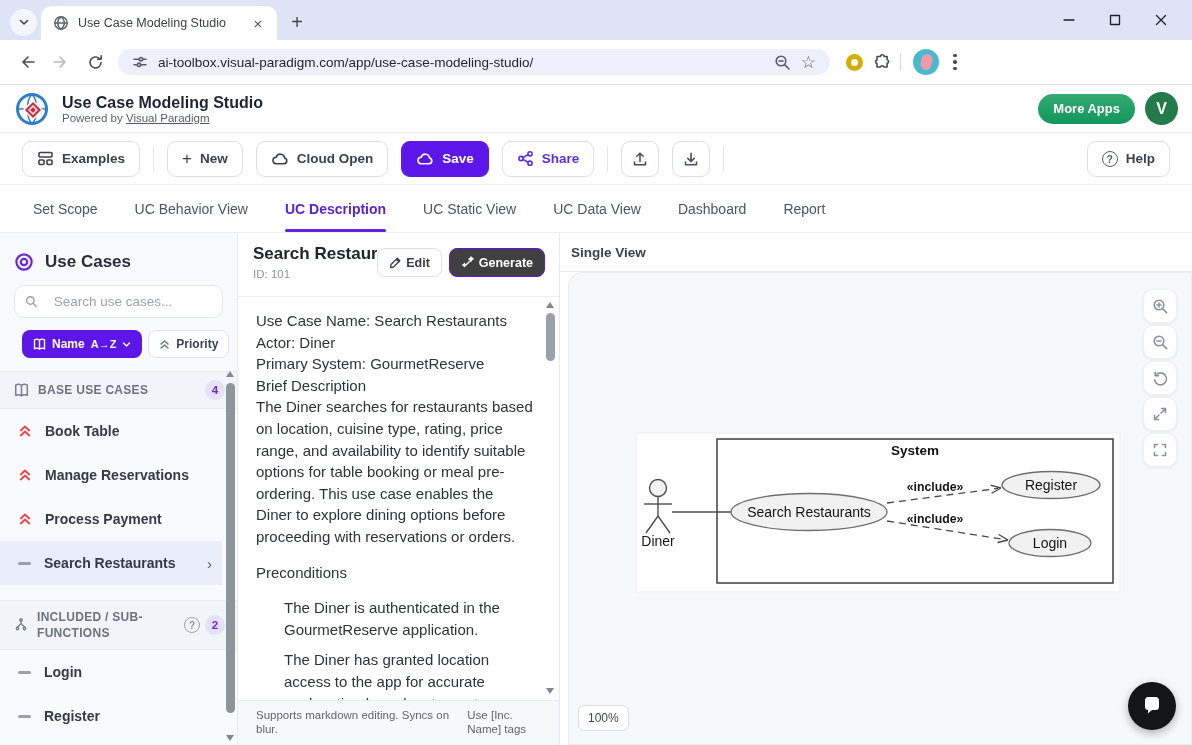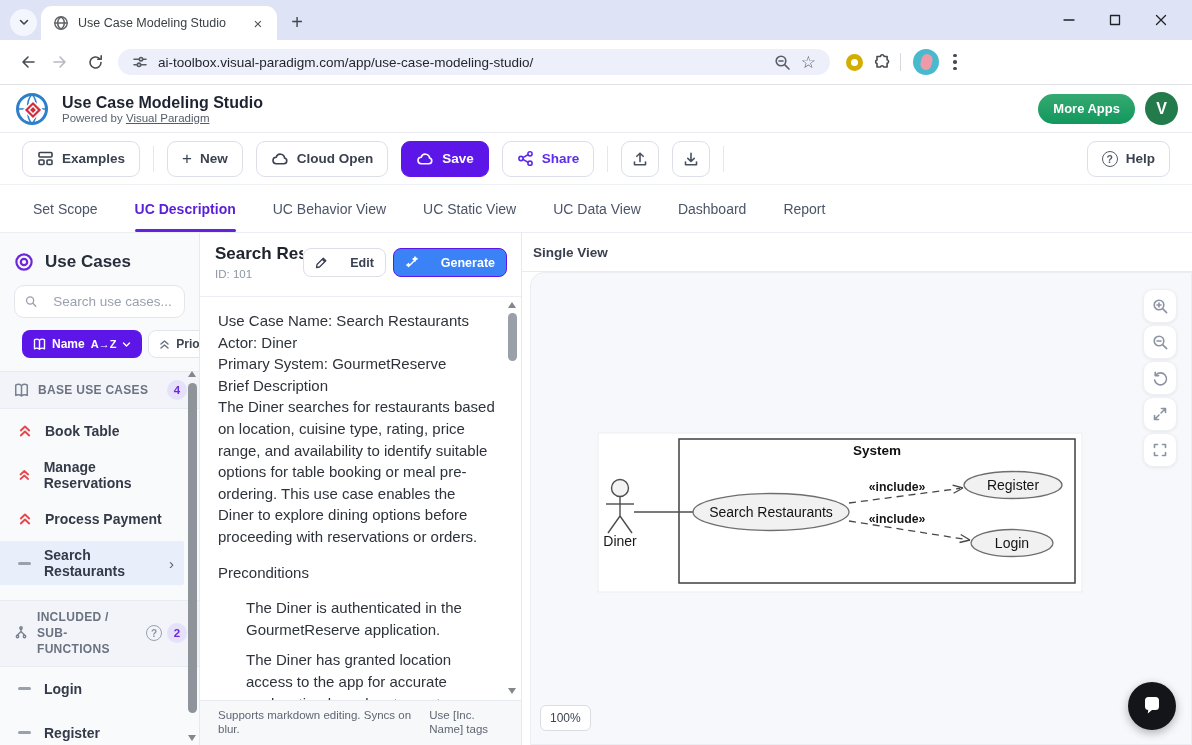--- a/index.html
+++ b/index.html
@@ -65,21 +65,21 @@
   
   .navtabs{height:48px;display:flex;align-items:stretch;gap:37px;padding:0 33px;background:#fff;border-bottom:1px solid #edeef3}
   .navtab{font-size:14px;color:#4b5568;display:flex;align-items:center;position:relative;cursor:pointer;white-space:nowrap}
   .navtab.active{color:#5a1ed8;font-weight:bold}
   .navtab.active::after{content:"";position:absolute;left:0;right:0;bottom:0;height:3px;background:#6322e0;border-radius:2px}
 
   
   .main{display:flex;height:512px}
 
   
-  .sidebar{width:200px;background:#f9fafc;border-right:1px solid #e7e9f0;position:relative;flex:none;overflow:hidden}
+  .sidebar{width:238px;background:#f9fafc;border-right:1px solid #e7e9f0;position:relative;flex:none;overflow:hidden}
   .sb-head{display:flex;align-items:center;gap:11px;padding:19px 14px 13px}
   .sb-title{font-size:17px;font-weight:bold;color:#272e3b}
   .sb-search{margin:0 14px 12px;height:33px;background:#fff;border:1px solid #e3e6ed;border-radius:10px;
     display:flex;align-items:center;gap:16px;padding:0 10px;color:#99a0ad}
   .sb-search input{border:none;outline:none;background:none;font-size:13.5px;color:#333;width:100%;font-family:inherit}
   .sb-search input::placeholder{color:#9aa1ae}
   .sb-sort{display:flex;gap:6px;margin:0 22px 13px}
   .pill{height:28px;border-radius:8px;display:inline-flex;align-items:center;gap:6px;padding:0 10px;
     font-size:12px;font-weight:bold;font-family:inherit;cursor:pointer;border:1px solid transparent}
   .pill.name{background:#5c17e8;color:#fff}
@@ -104,22 +104,22 @@
   .sb-thumb{position:absolute;top:13px;left:1px;width:9px;height:330px;background:#8f949a;border-radius:5px}
 
   
   .detail{width:322px;background:#fff;border-right:1px solid #e7e9f0;position:relative;flex:none;overflow:hidden}
   .detail-head{display:flex;align-items:flex-start;padding:11px 14px 0 15px}
   .dt-wrap{width:133px;overflow:hidden}
   .dt-title{font-size:17px;font-weight:bold;color:#20242c;white-space:nowrap}
   .dt-id{font-size:11.5px;color:#8d96a5;margin-top:4px}
   .dh-buttons{margin-left:auto;display:flex;gap:7px;padding-top:4px}
   .sm-btn{height:29px;border:1px solid #dcdfe7;border-radius:8px;background:#fff;display:inline-flex;align-items:center;
-    gap:22px;padding:0 11px;font-size:12.5px;font-weight:bold;color:#394050;font-family:inherit;cursor:pointer}
-  .sm-btn.primary{background:#3b82f6;border-color:#5c17e8;color:#fff}
+    gap:4px;padding:0 11px;font-size:12.5px;font-weight:bold;color:#394050;font-family:inherit;cursor:pointer}
+  .sm-btn.primary{background:#404040;border-color:#5c17e8;color:#fff}
   .detail-body{position:absolute;top:63px;left:0;right:0;bottom:45px;border-top:1px solid #eceef3;
     padding:13px 26px 0 18px;overflow:hidden;font-size:15px;line-height:21.6px;color:#2e333b}
   .mt14{margin-top:14px}
   .ind{margin-left:28px;margin-top:9px}
   .ta-scroll{position:absolute;top:68px;right:3px;bottom:50px;width:11px}
   .ta-thumb{position:absolute;top:12px;left:1px;width:9px;height:48px;background:#9aa0a7;border-radius:5px}
   .detail-footer{position:absolute;left:0;right:0;bottom:0;height:45px;background:#f7f8fa;border-top:1px solid #e8eaef;
     display:flex;gap:16px;padding:7px 12px 0 18px;font-size:11.5px;line-height:14px;color:#5f6673}
   .df-left{width:196px}
   .df-right{width:80px}
@@ -288,22 +288,22 @@
   </button>
   <div class="vdiv"></div>
   <button class="btn help-btn">
     <span class="q-circle">?</span>
     <span>Help</span>
   </button>
 </div>
 
 <div class="navtabs">
   <div class="navtab">Set Scope</div>
+  <div class="navtab">UC Behavior View</div>
   <div class="navtab active">UC Description</div>
-  <div class="navtab">UC Behavior View</div>
   <div class="navtab">UC Static View</div>
   <div class="navtab">UC Data View</div>
   <div class="navtab">Dashboard</div>
   <div class="navtab">Report</div>
 </div>
 
 <div class="main">
 
   <div class="sidebar">
     <div class="sb-head">

